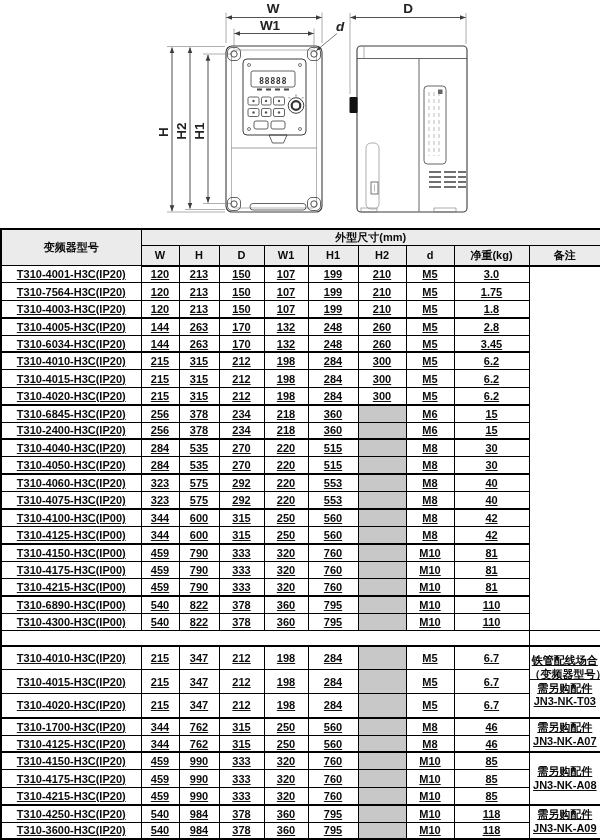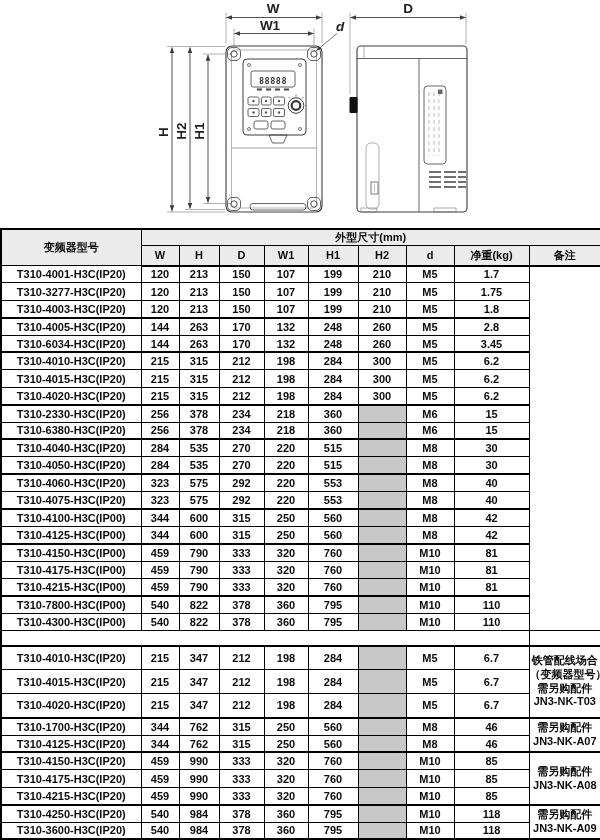--- a/index.html
+++ b/index.html
@@ -14,21 +14,21 @@
 
   table.dims{border-collapse:collapse;width:600px;table-layout:fixed;
              border:2px solid #000;}
   table.dims th,table.dims td{border:1px solid #000;padding:0;text-align:center;
              font-weight:bold;font-size:11px;color:#0b0b0b;overflow:hidden;white-space:nowrap;}
   thead th{background:#ebebeb;font-size:12px;}
   thead tr.r1{height:16px;}
   thead tr.r2{height:20px;}
   thead tr.r2 th{border-bottom:2px solid #000;}
   th.model-h,td.model{border-right:2px solid #000;}
-  tbody tr{height:17.4px;background:#fff;}
+  tbody tr{height:17.4px;background:#fff;text-decoration:underline;}
   tr.tall{height:24px;}
   tr.grp td{border-top-width:2px;}
   td.gray{background:#c8c8c8;}
   td.remark{font-size:10px;line-height:1.25;white-space:normal;font-weight:bold;}
   tr.spacer{height:15px;}
   tr.spacer td{border-bottom:2px solid #000;}
 </style>
 </head>
 <body>
 
@@ -195,25 +195,25 @@
     <tbody id="section-0">
         <tr class="">
           <td class="model">T310-4001-H3C(IP20)</td>
           <td>120</td>
           <td>213</td>
           <td>150</td>
           <td>107</td>
           <td>199</td>
           <td>210</td>
           <td>M5</td>
-          <td>1.7</td>
+          <td>3.0</td>
           <td class="remark" rowspan="21"></td>
         </tr>
         <tr class="">
-          <td class="model">T310-3277-H3C(IP20)</td>
+          <td class="model">T310-7564-H3C(IP20)</td>
           <td>120</td>
           <td>213</td>
           <td>150</td>
           <td>107</td>
           <td>199</td>
           <td>210</td>
           <td>M5</td>
           <td>1.75</td>
         </tr>
         <tr class="">
@@ -276,32 +276,32 @@
           <td>215</td>
           <td>315</td>
           <td>212</td>
           <td>198</td>
           <td>284</td>
           <td>300</td>
           <td>M5</td>
           <td>6.2</td>
         </tr>
         <tr class="grp ">
-          <td class="model">T310-2330-H3C(IP20)</td>
+          <td class="model">T310-6845-H3C(IP20)</td>
           <td>256</td>
           <td>378</td>
           <td>234</td>
           <td>218</td>
           <td>360</td>
           <td class="gray"></td>
           <td>M6</td>
           <td>15</td>
         </tr>
         <tr class="">
-          <td class="model">T310-6380-H3C(IP20)</td>
+          <td class="model">T310-2400-H3C(IP20)</td>
           <td>256</td>
           <td>378</td>
           <td>234</td>
           <td>218</td>
           <td>360</td>
           <td class="gray"></td>
           <td>M6</td>
           <td>15</td>
         </tr>
         <tr class="grp ">
@@ -397,21 +397,21 @@
           <td>459</td>
           <td>790</td>
           <td>333</td>
           <td>320</td>
           <td>760</td>
           <td class="gray"></td>
           <td>M10</td>
           <td>81</td>
         </tr>
         <tr class="grp ">
-          <td class="model">T310-7800-H3C(IP00)</td>
+          <td class="model">T310-6890-H3C(IP00)</td>
           <td>540</td>
           <td>822</td>
           <td>378</td>
           <td>360</td>
           <td>795</td>
           <td class="gray"></td>
           <td>M10</td>
           <td>110</td>
         </tr>
         <tr class="">

